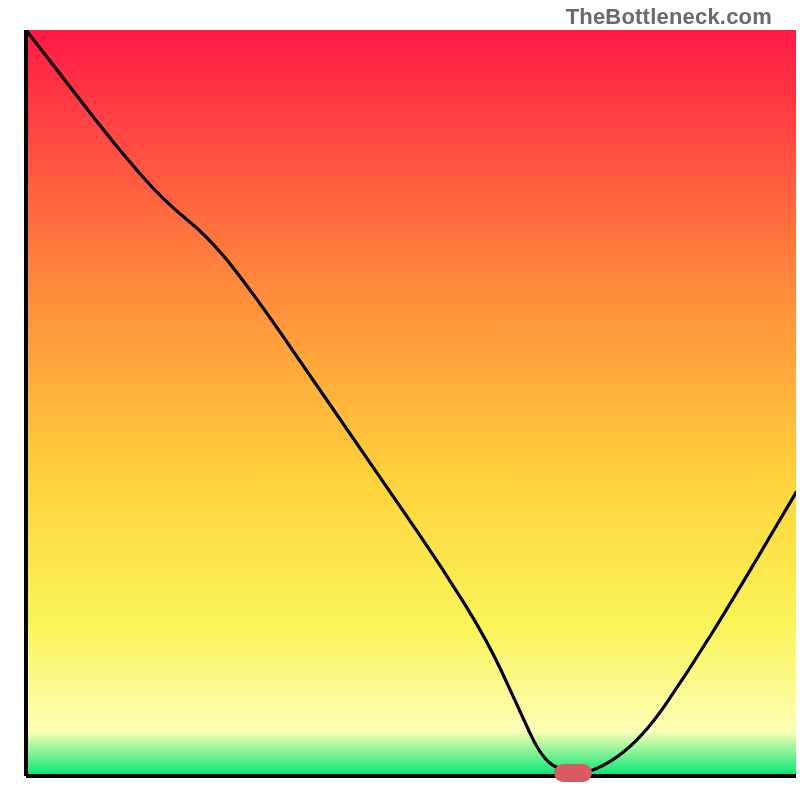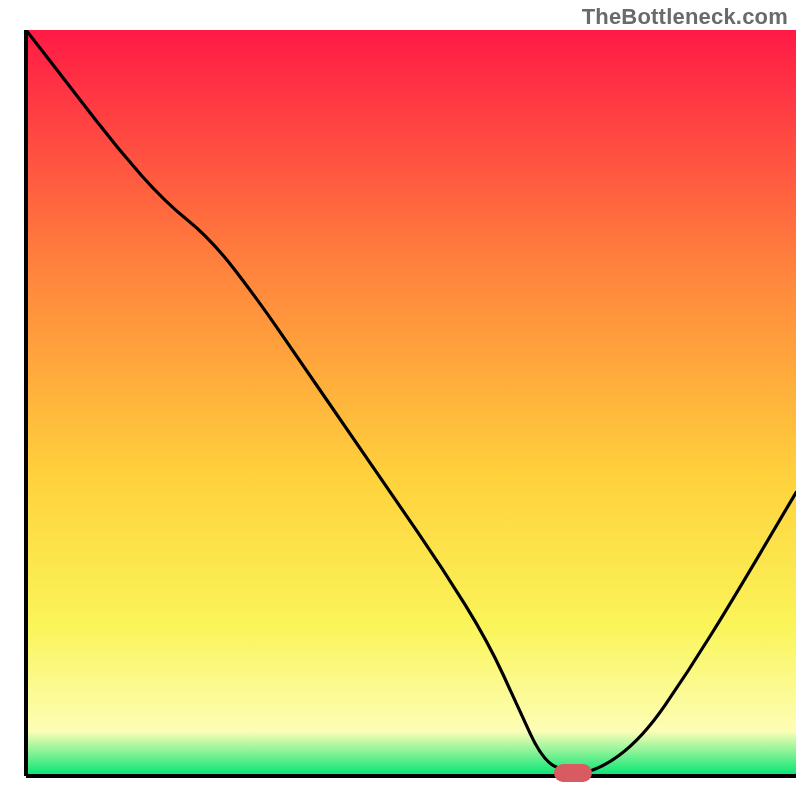--- a/index.html
+++ b/index.html
@@ -7,21 +7,20 @@
     padding: 0;
     width: 800px;
     height: 800px;
     background: #ffffff;
     font-family: Arial, Helvetica, sans-serif;
   }
   .chart-container {
     position: relative;
     width: 782px;
     height: 800px;
-    padding-left: 16px;
   }
   .watermark {
     position: absolute;
     top: 4px;
     right: 10px;
     font-size: 22px;
     font-weight: 600;
     color: #6a6a6a;
     letter-spacing: 0.2px;
     z-index: 3;

